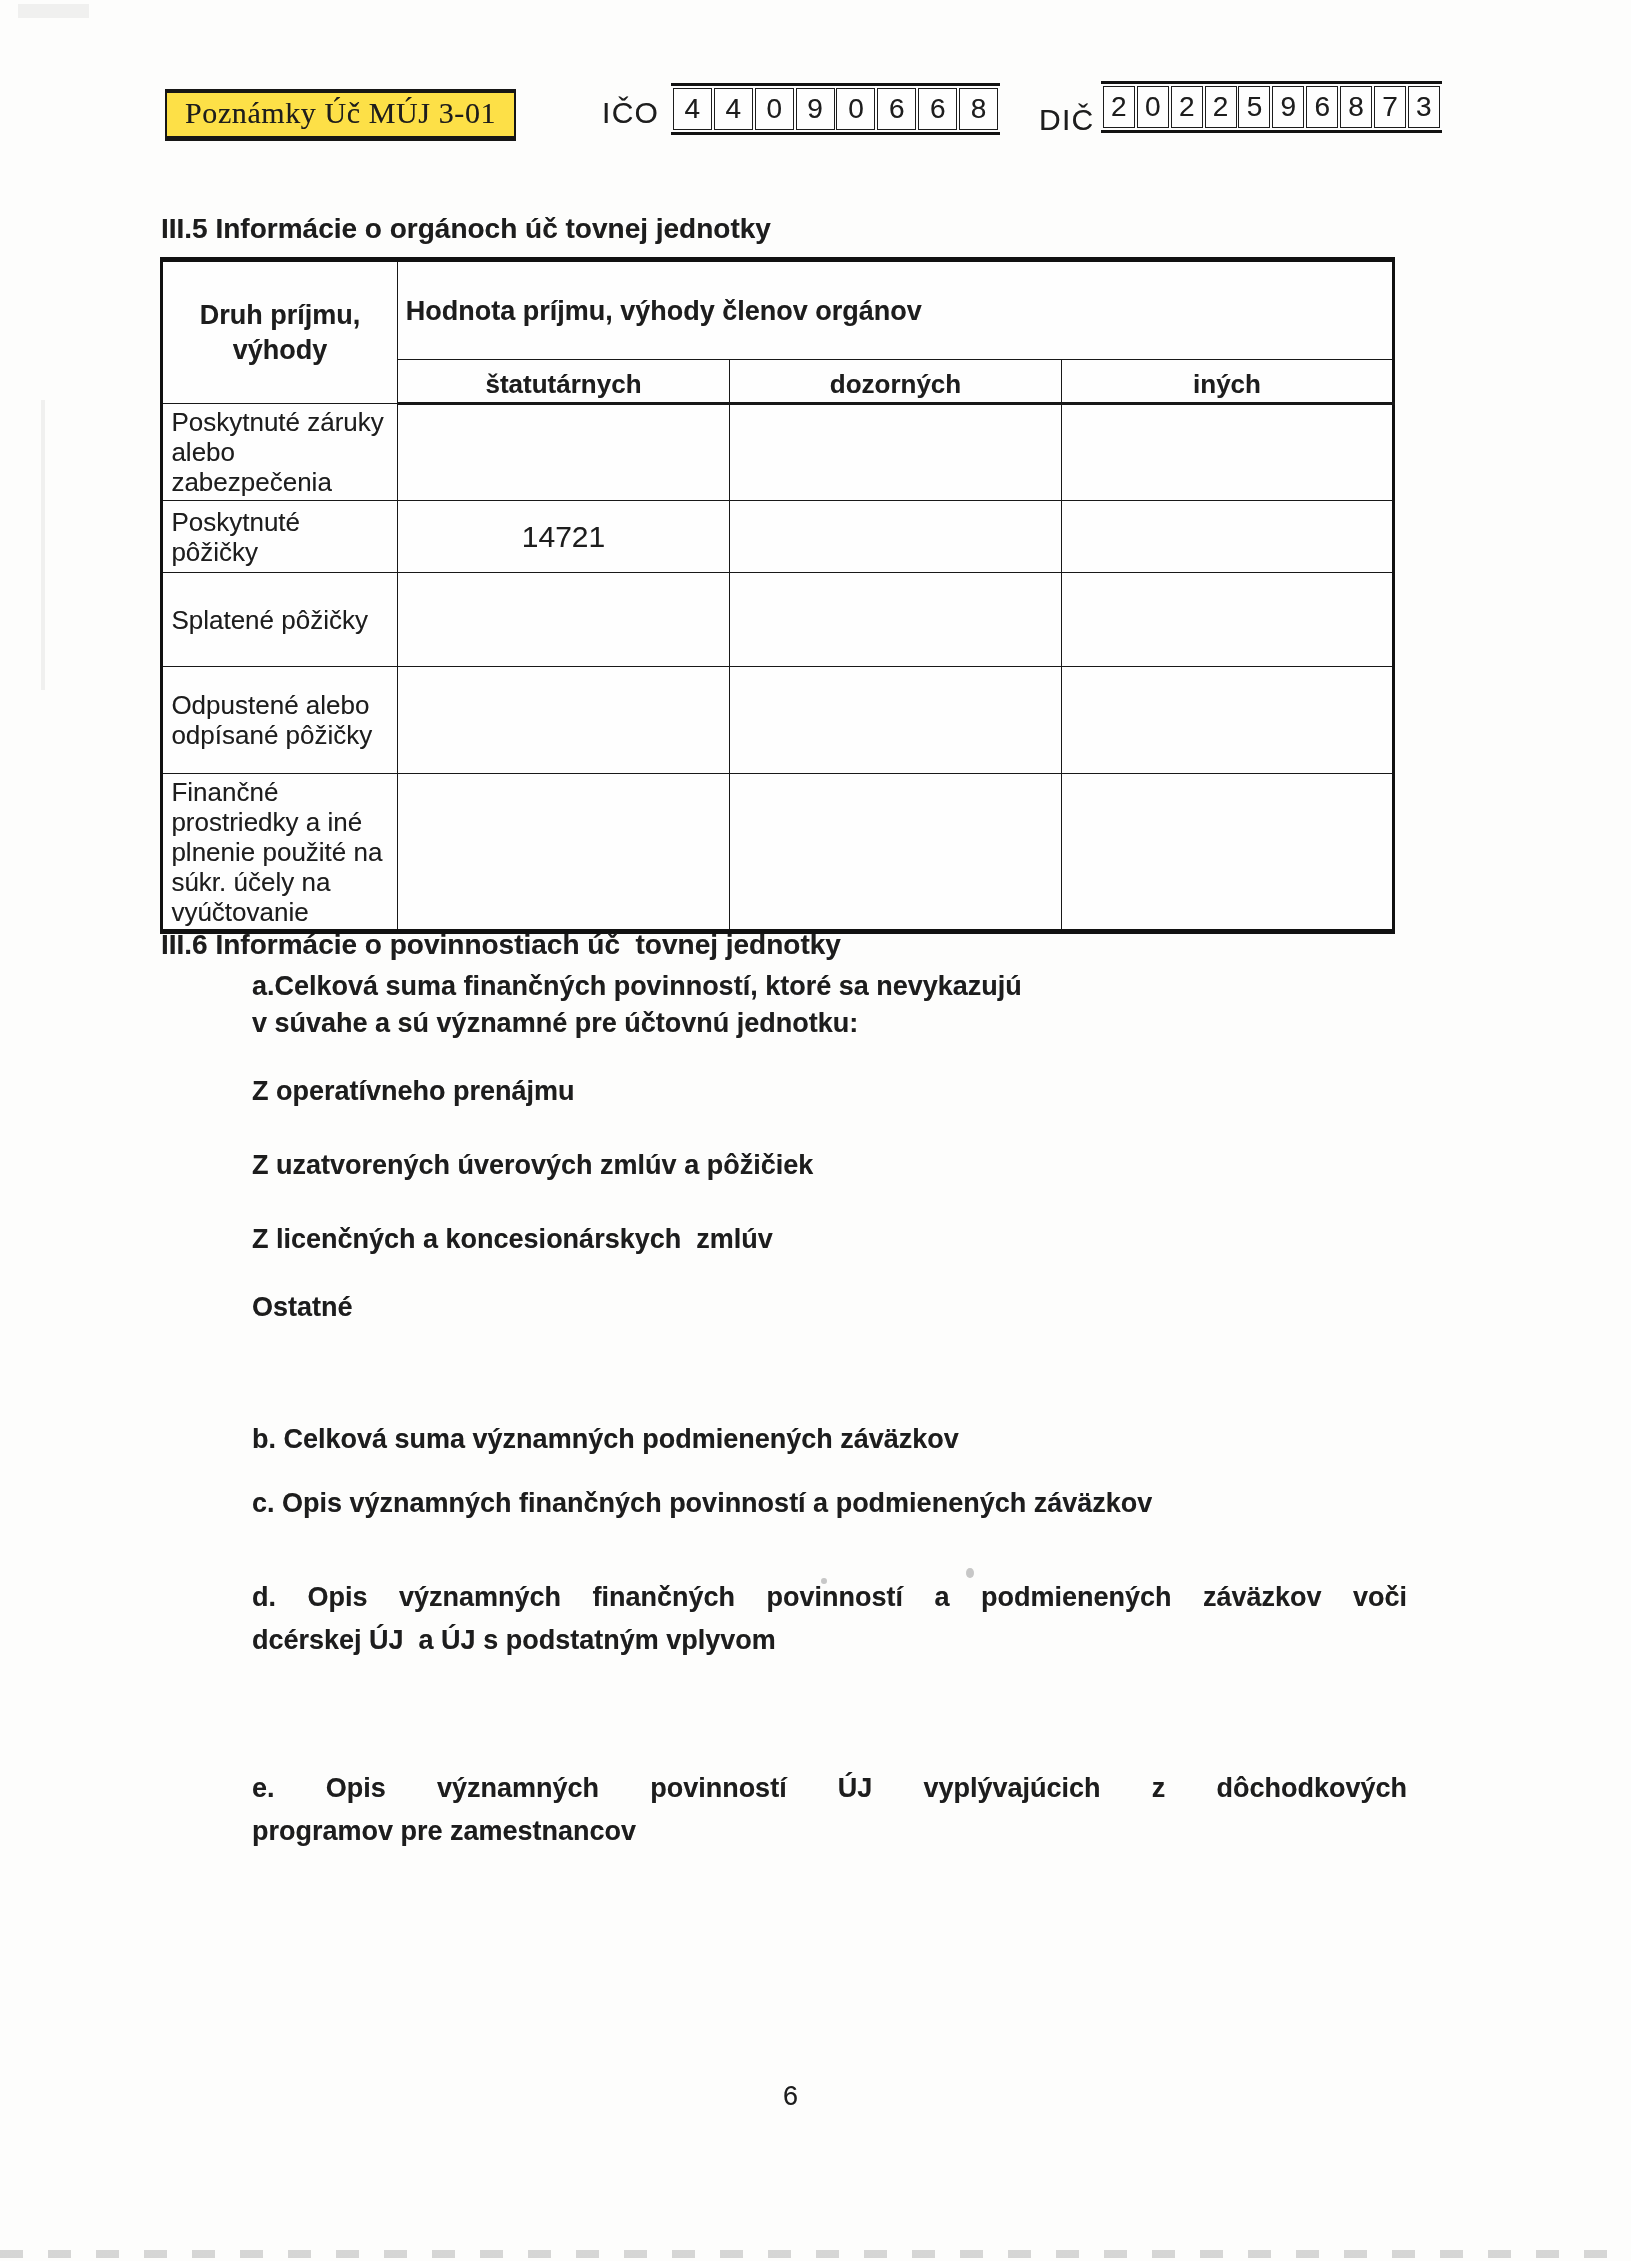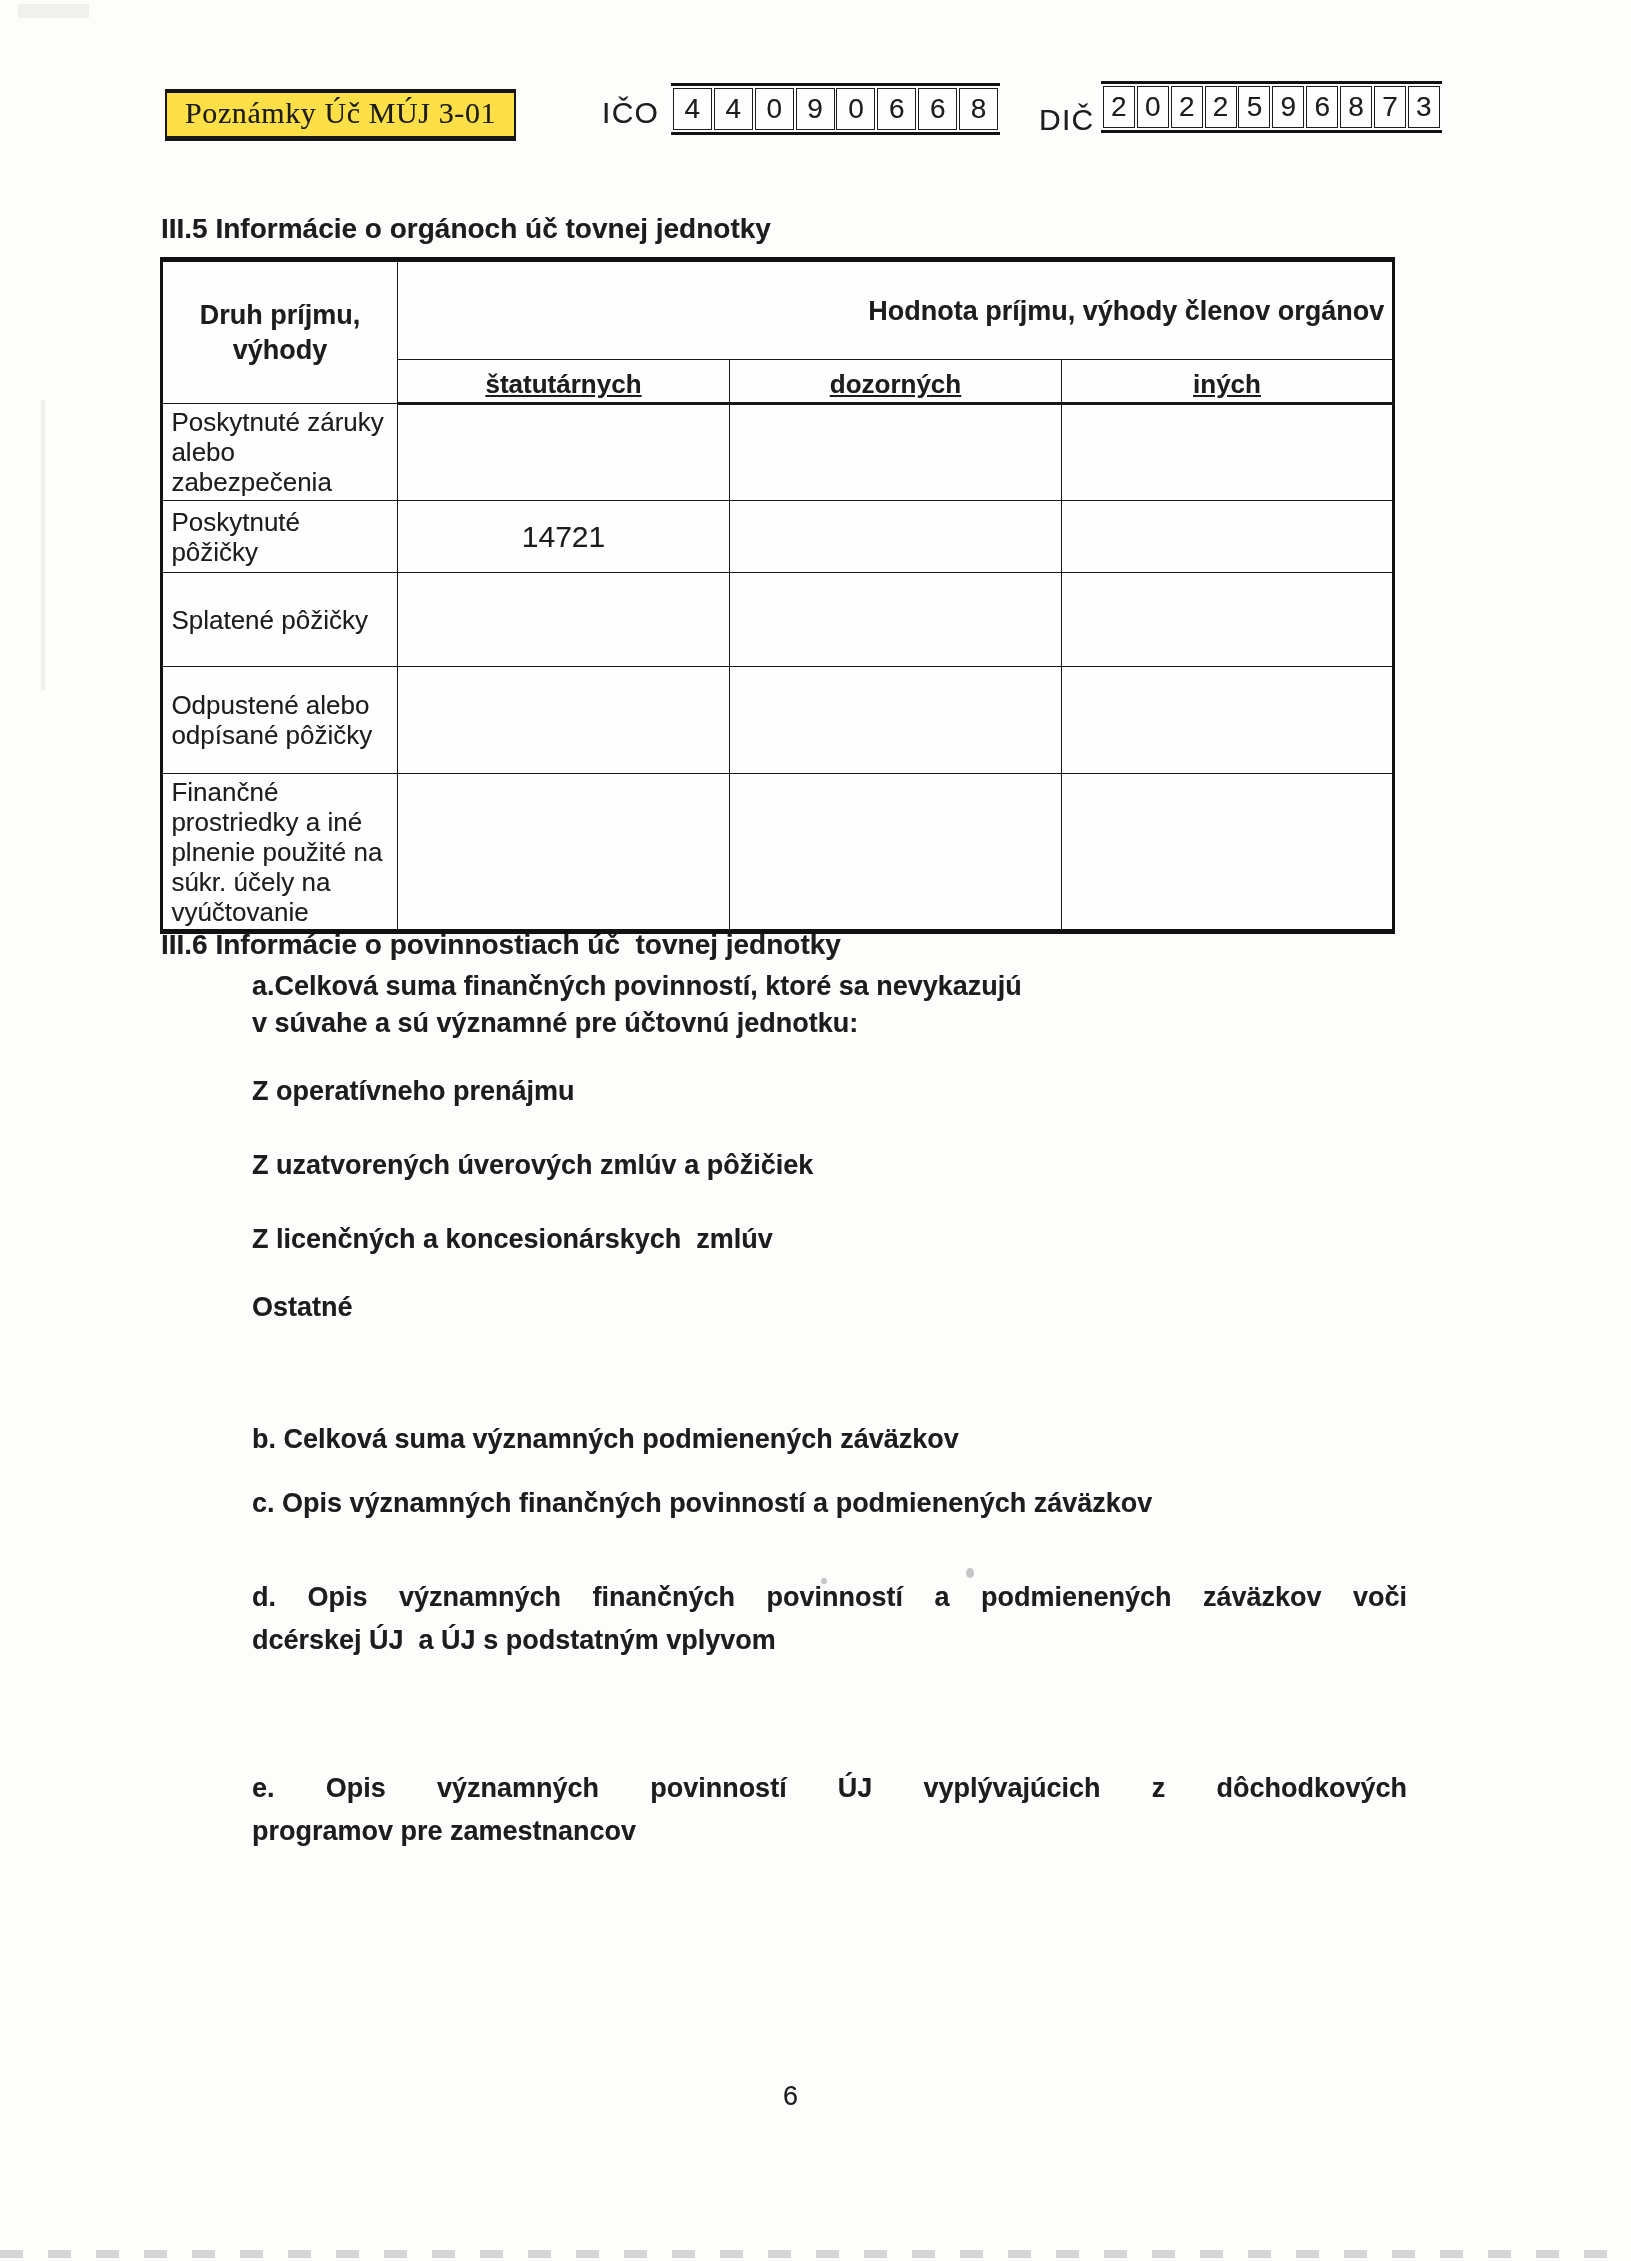--- a/index.html
+++ b/index.html
@@ -39,21 +39,21 @@
   
   .orgtable {
     border-collapse:collapse; table-layout:fixed; background:#fefefe;
     border:3.2px solid #111; border-top-width:5.8px; border-bottom-width:5.2px;
   }
   .orgtable td {
     border:1.9px solid #181818; font-size:26px; line-height:30px;
     padding:2.6px 7.7px; vertical-align:middle; text-shadow:0 0 0.6px rgba(0,0,0,.3);
   }
   .orgtable .c1h { font-weight:bold; font-size:27px; text-align:center; line-height:35px; }
-  .orgtable .vh  { font-weight:bold; font-size:27px; text-align:right; }
+  .orgtable .vh  { font-weight:bold; font-size:27px; text-align:left; }
   .orgtable .sub { font-weight:bold; text-align:center; vertical-align:bottom;
                    padding-bottom:3.2px; border-bottom-width:3.9px; }
   .orgtable .lab { text-align:left; padding-left:8.4px; }
   .orgtable .val { text-align:center; font-size:30px; }
 
   .pagenum { font-size:27px; text-shadow:0 0 0.6px rgba(0,0,0,.35); }
 
   
   .scan-bottom {
     left:0; top:2250px; width:1631px; height:7.7px; opacity:.55;
@@ -112,21 +112,21 @@
         <col style="width:236px">
         <col style="width:332px">
         <col style="width:332px">
         <col style="width:332px">
       </colgroup>
     <tbody>
       <tr style="height:100px;">
         <td class="c1h" rowspan="2">Druh príjmu, výhody</td>
         <td class="vh" colspan="3">Hodnota príjmu, výhody členov orgánov</td>
       </tr>
-      <tr style="height:44px;text-decoration:underline;">
+      <tr style="height:44px;">
         <td class="sub">štatutárnych</td>
         <td class="sub">dozorných</td>
         <td class="sub">iných</td>
       </tr>
       <tr style="height:97px;">
         <td class="lab">Poskytnuté záruky alebo zabezpečenia</td>
         <td class="val"></td>
         <td class="val"></td>
         <td class="val"></td>
       </tr>

